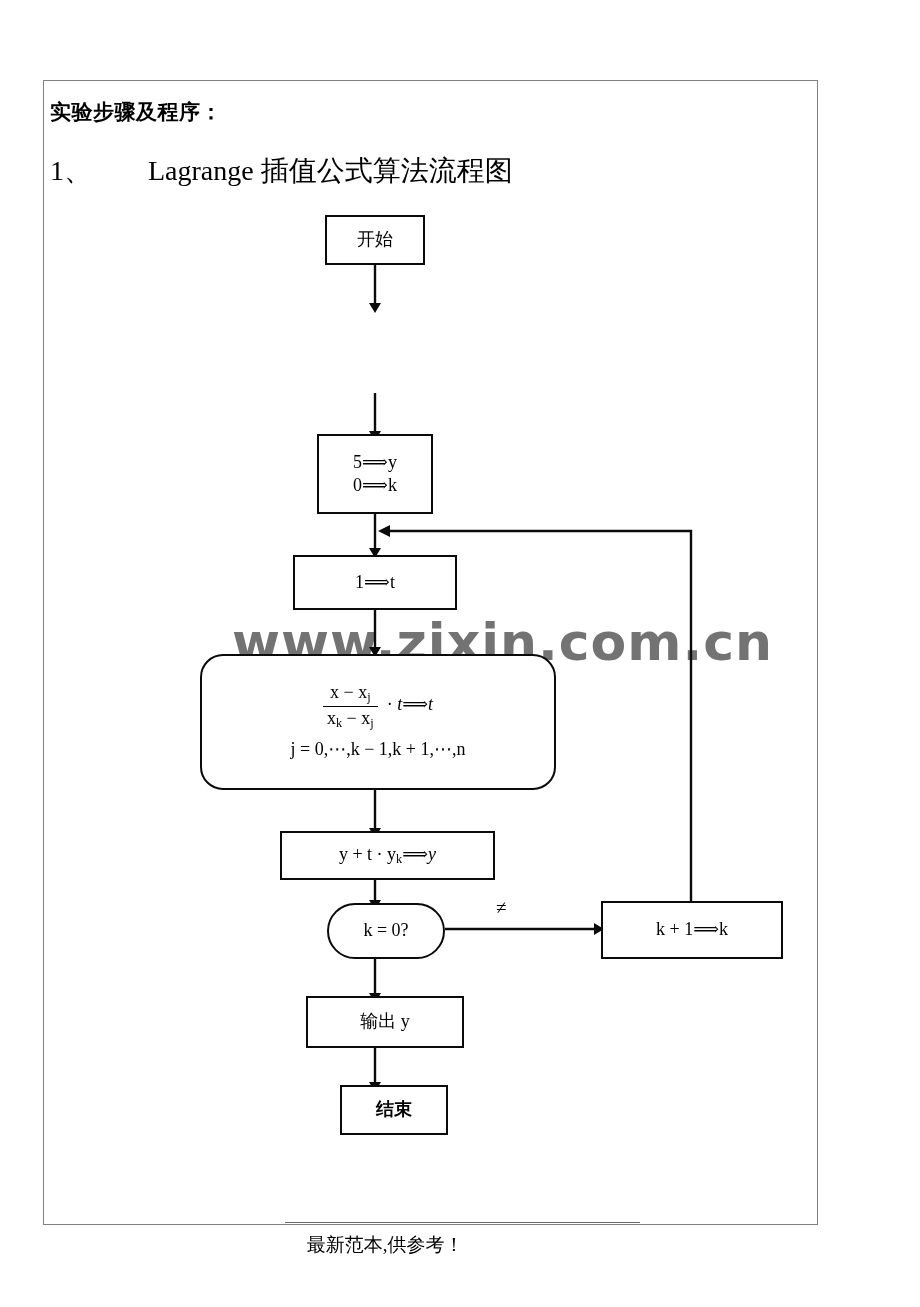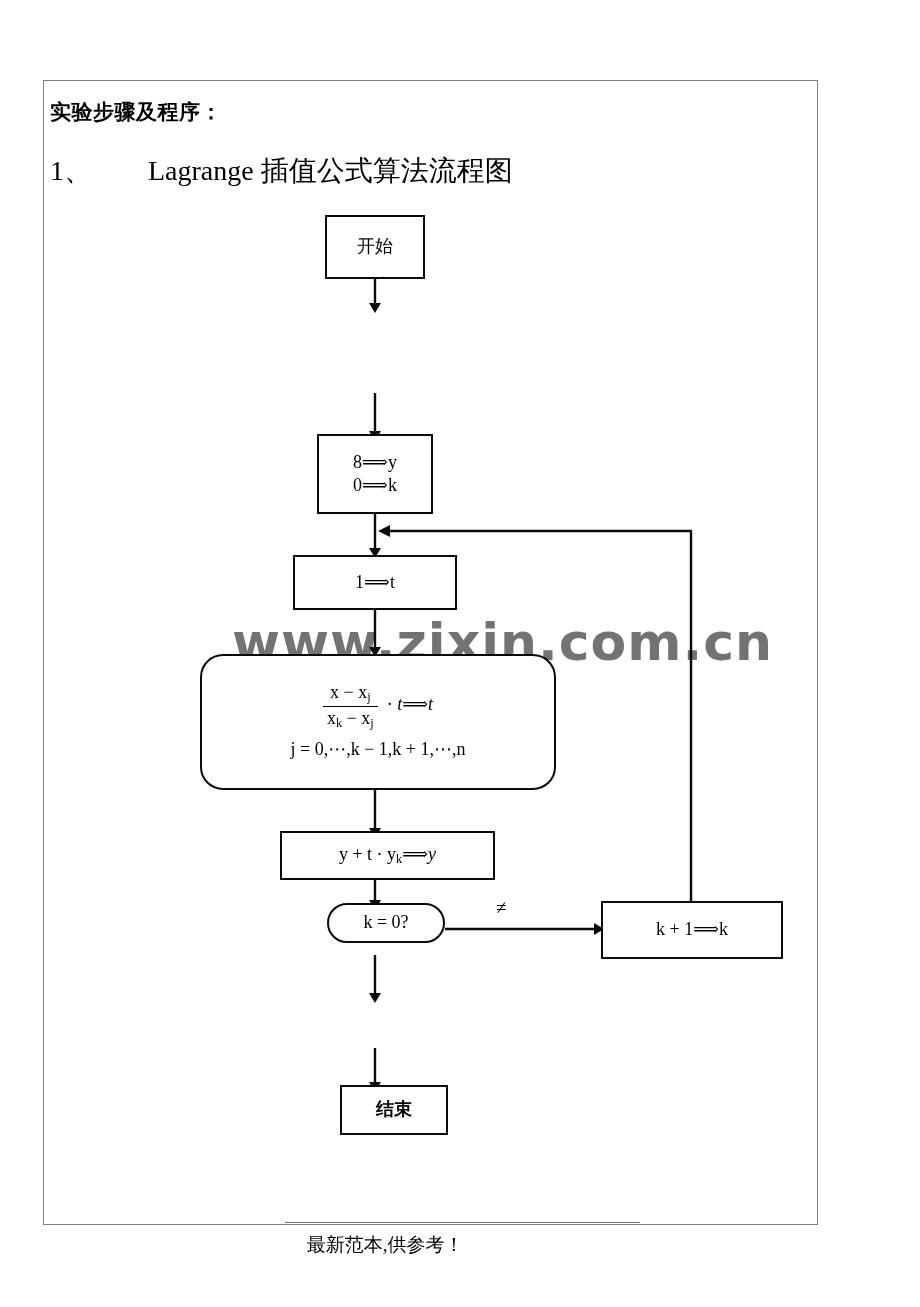--- a/index.html
+++ b/index.html
@@ -186,27 +186,27 @@
       <line x1="375" y1="1048" x2="375" y2="1085" marker-end="url(#arrowDown)"></line>
 
       <line x1="445" y1="929" x2="597" y2="929" marker-end="url(#arrowDown)"></line>
 
       <polyline points="691,901 691,531 390,531"></polyline>
     </g>
 
     <path d="M378,531 L390,525 L390,537 z" fill="#0a0a0a"></path>
   </svg>
 
-  <div class="node" style="left:325px; top:215px; width:100px; height:64px;">
+  <div class="node" style="left:325px; top:215px; width:100px; height:50px;">
     <span>开始</span>
   </div>
 
 
   <div class="node" style="left:317px; top:434px; width:116px; height:80px; flex-direction:column;">
-    <span class="two-line">8⟹y</span>
+    <span class="two-line">5⟹y</span>
     <span class="two-line">0⟹k</span>
   </div>
 
   <div class="node" style="left:293px; top:555px; width:164px; height:55px;">
     <span>1⟹t</span>
   </div>
 
   <div class="node" style="left:200px; top:654px; width:356px; height:136px; flex-direction:column;border-radius:23px;">
     <span class="formula-line1">
       <span class="frac">
@@ -215,30 +215,33 @@
       </span>
       <span>&nbsp;·&nbsp;<span class="mathi">t</span>⟹<span class="mathi">t</span></span>
     </span>
     <span class="formula-line2">j = 0,⋯,k − 1,k + 1,⋯,n</span>
   </div>
 
   <div class="node" style="left:280px; top:831px; width:215px; height:49px;">
     <span>y + t · y<sub>k</sub>⟹<span class="mathi">y</span></span>
   </div>
 
-  <div class="node stadium" style="left:327px; top:903px; width:118px; height:40px;">
+  <div class="node stadium" style="left:327px; top:903px; width:118px; height:56px;">
     <span>k = 0?</span>
   </div>
 
   <div class="edge-label" style="left:496px; top:897px;">≠</div>
 
   <div class="node" style="left:601px; top:901px; width:182px; height:58px;">
     <span>k + 1⟹k</span>
   </div>
 
+  <div class="node" style="left:306px; top:996px; width:158px; height:52px;">
+    <span>输出 y</span>
+  </div>
 
   <div class="node" style="left:340px; top:1085px; width:108px; height:50px;font-weight:bold;">
     <span>结束</span>
   </div>
 
 </div>
 
 <div id="footer-rule"></div>
 <div id="footer-text">最新范本,供参考！</div>
 

